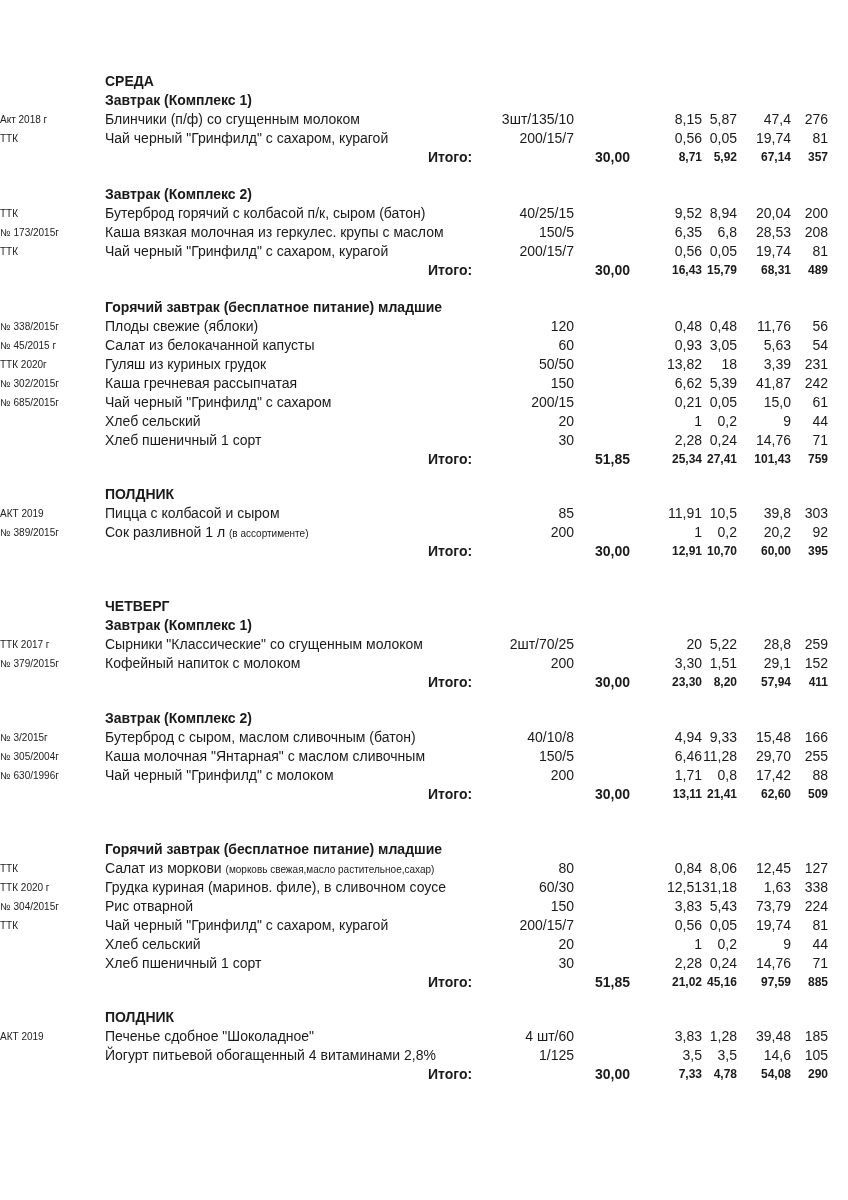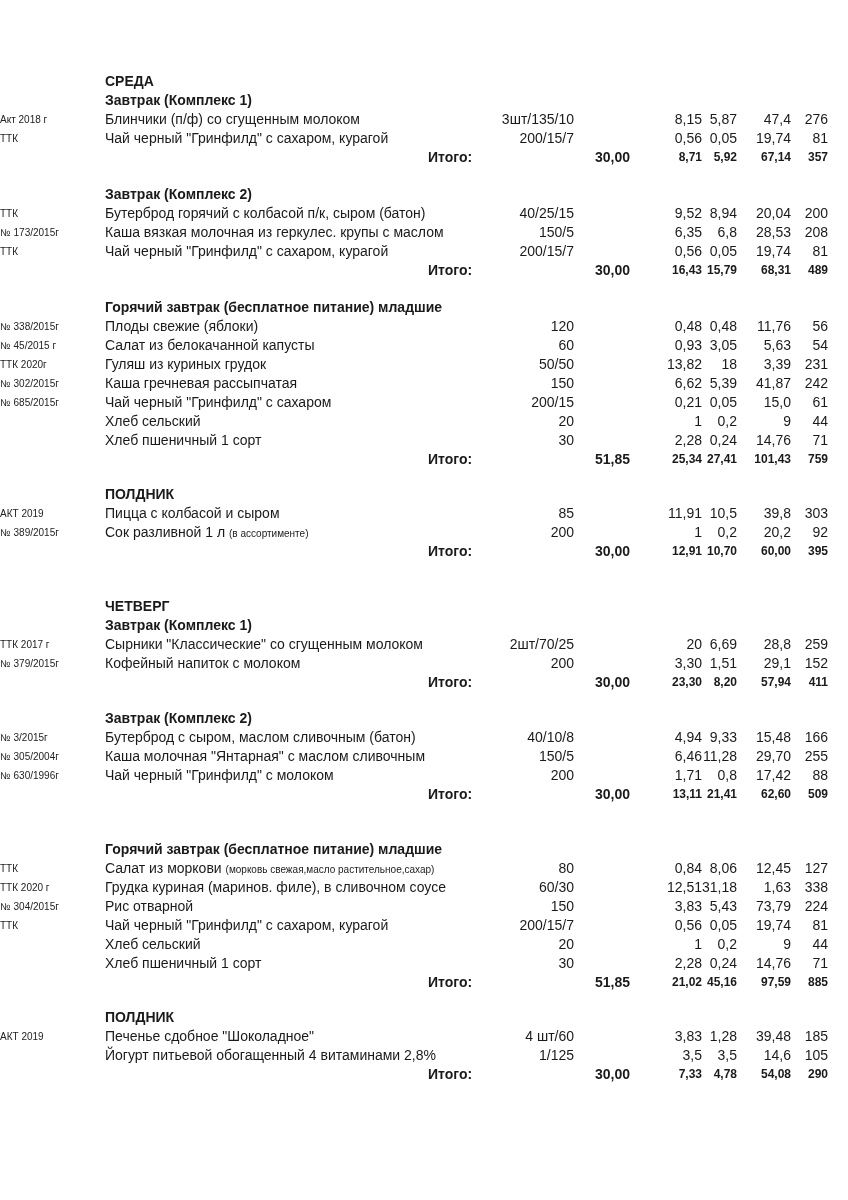--- a/index.html
+++ b/index.html
@@ -209,21 +209,21 @@
     </div>
 
   <div class="row" style="top:616px">
       <span class="meal">Завтрак (Комплекс 1)</span>
     </div>
   <div class="row" style="top:635px">
     <span class="code">ТТК 2017 г</span>
     <span class="name">Сырники "Классические" со сгущенным молоком</span>
     <span class="portion">2шт/70/25</span>
     <span class="c1">20</span>
-    <span class="c2">6,69</span>
+    <span class="c2">5,22</span>
     <span class="c3">28,8</span>
     <span class="c4">259</span>
   </div>
   <div class="row" style="top:654px">
     <span class="code">№ 379/2015г</span>
     <span class="name">Кофейный напиток с молоком</span>
     <span class="portion">200</span>
     <span class="c1">3,30</span>
     <span class="c2">1,51</span>
     <span class="c3">29,1</span>

